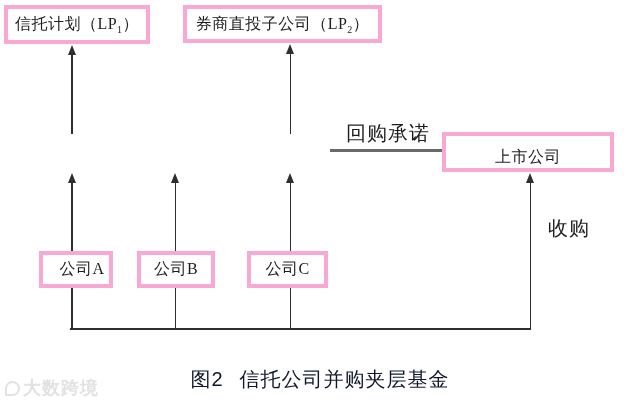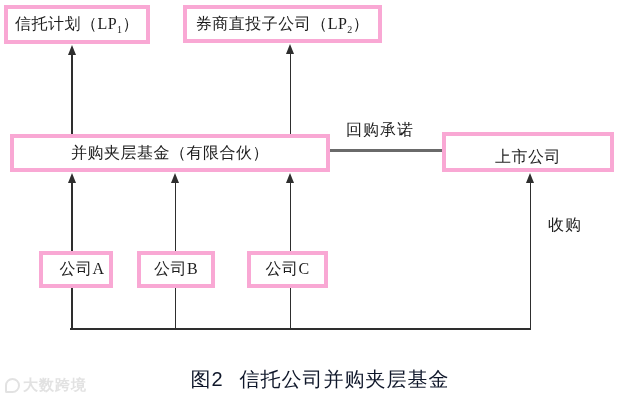--- a/index.html
+++ b/index.html
@@ -50,21 +50,21 @@
   .arrow-up {
     position: absolute;
     width: 0;
     height: 0;
     border-left: 4px solid transparent;
     border-right: 4px solid transparent;
     border-bottom: 10px solid #2e2e2e;
   }
   .edge-label {
     position: absolute;
-    font-size: 16px;
+    font-size: 20px;
     letter-spacing: 1px;
     color: #1d1d1d;
     white-space: nowrap;
   }
   .caption {
     position: absolute;
     left: 0;
     top: 366px;
     width: 100%;
     text-align: center;
@@ -79,21 +79,21 @@
   }
   .watermark {
     position: absolute;
     left: 5px;
     top: 376px;
     display: flex;
     align-items: center;
     gap: 3px;
     color: #e2e2e2;
     font-family: "Liberation Sans", "DejaVu Sans", sans-serif;
-    font-size: 15px;
+    font-size: 18px;
     font-weight: 700;
     letter-spacing: 1px;
     user-select: none;
   }
   .watermark .wm-logo {
     width: 15px;
     height: 15px;
     border: 2px solid #e2e2e2;
     border-radius: 50% 50% 50% 10%;
     box-sizing: border-box;
@@ -105,23 +105,20 @@
 <div class="canvas">
 
   <div class="box" style="left:4px; top:5px; width:146px; height:39px;">
     <span><span>信托计划（LP</span><sub>1</sub><span>）</span></span>
   </div>
 
   <div class="box" style="left:183px; top:5px; width:199px; height:38px;">
     <span><span>券商直投子公司（LP</span><sub>2</sub><span>）</span></span>
   </div>
 
-  <div class="box" style="left:10px; top:134px; width:320px; height:38px;">
-    <span>并购夹层基金（有限合伙）</span>
-  </div>
 
   <div class="box" style="left:442px; top:132px; width:172px; height:40px;align-items:flex-end;">
     <span>上市公司</span>
   </div>
 
   <div class="box" style="left:39px; top:251px; width:74px; height:37px;padding-left:12px;">
     <span>公司A</span>
   </div>
   <div class="box" style="left:137px; top:251px; width:78px; height:37px;">
     <span>公司B</span>

